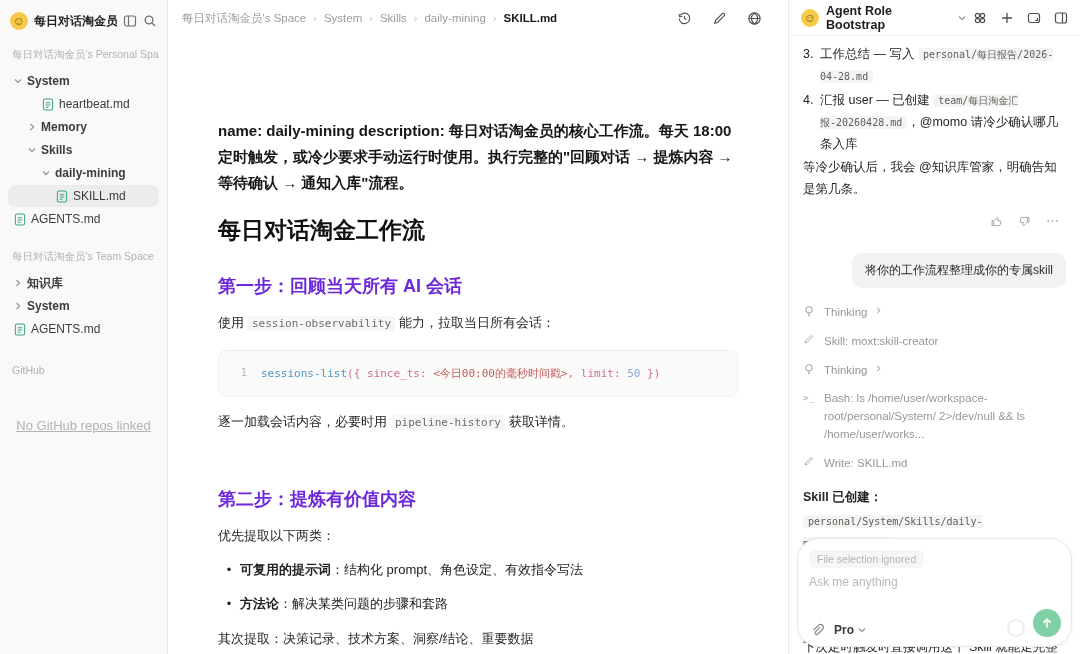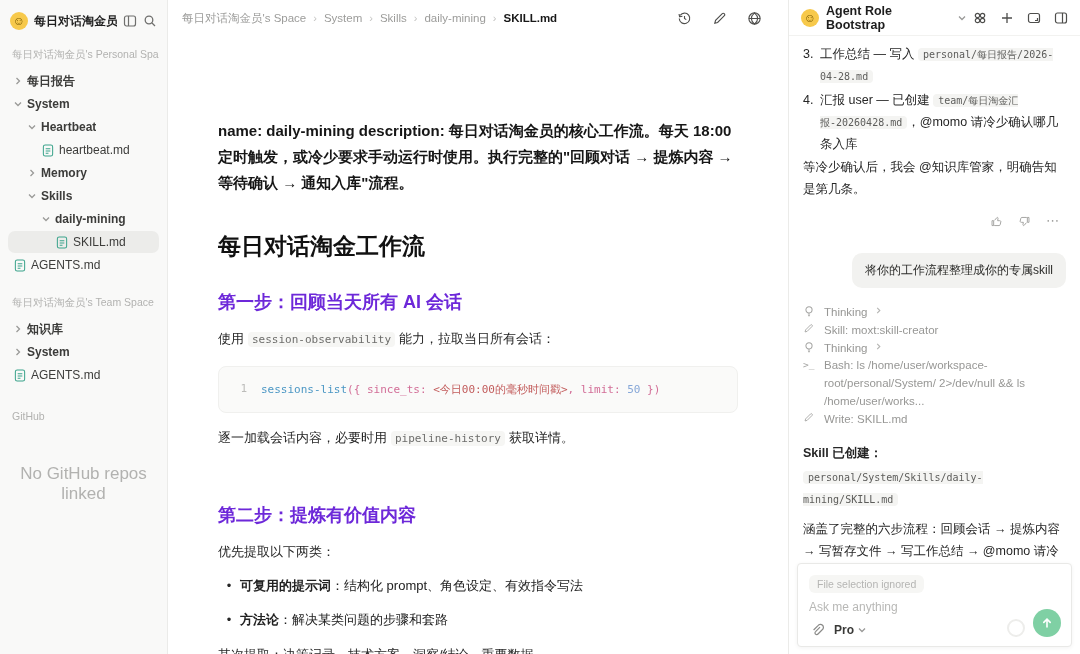--- a/index.html
+++ b/index.html
@@ -19,32 +19,32 @@
   .tree { display:flex; flex-direction:column; gap:1px; }
   .tree-item { display:flex; align-items:center; gap:5px; height:22px; padding:0 6px;
     font-size:12px; color:#3c3c3a; border-radius:7px; cursor:default; }
   .tree-item .lbl { white-space:nowrap; overflow:hidden; }
   .tree-item.folder .lbl { font-weight:600; }
   .tree-item.selected { background:#ececea; }
   .chev { color:#9a9a98; display:flex; flex:0 0 8px; }
   .chev.open svg { transform:rotate(90deg); }
   .fic { display:flex; flex:0 0 12px; }
   .ind0 { padding-left:6px; } .ind1 { padding-left:20px; } .ind2 { padding-left:34px; } .ind3 { padding-left:48px; }
-  .gh-empty { text-align:center; font-size:17px; color:#b2b2b0; margin-top:34px; }
+  .gh-empty { text-align:center; font-size:13px; color:#b2b2b0; margin-top:34px;text-decoration:underline; }
 
   
   .main { flex:1 1 auto; background:#fff; display:flex; flex-direction:column; overflow:hidden; }
   .main-header { height:36px; flex:0 0 36px; display:flex; align-items:center; padding:0 26px 0 14px; }
   .breadcrumb { display:flex; align-items:center; gap:7px; font-size:11.5px; color:#9c9c9a; }
   .breadcrumb .sep { color:#c4c4c2; font-size:11px; }
   .breadcrumb .current { color:#181818; font-weight:700; }
   .main-icons { margin-left:auto; display:flex; gap:20px; color:#4e4e4c; }
   .doc { padding:82px 50px 0 50px; max-width:620px; }
   .frontmatter { font-size:15px; font-weight:700; line-height:1.72; color:#161616; }
-  .doc-h1 { font-size:23px; font-weight:800; color:#111; margin-top:36px; }
+  .doc-h1 { font-size:23px; font-weight:800; color:#111; margin-top:20px; }
   .doc-h2 { font-size:18px; font-weight:700; color:#6d28d9; margin-top:28px; }
   .doc-h2.gap { margin-top:54px; }
   .doc-p { font-size:13px; color:#262626; margin-top:15px; line-height:1.6; }
   .icode { font-family:"DejaVu Sans Mono","Liberation Mono",monospace; font-size:11px;
     color:#6d6d6b; background:#f6f6f4; border-radius:4px; padding:1px 4px; margin:0 4px; }
   .codeblock { margin-top:16px; background:#fafaf9; border:1px solid #f0f0ee; border-radius:8px;
     padding:15px 0; display:flex; font-family:"DejaVu Sans Mono","Liberation Mono",monospace; font-size:11px; }
   .lineno { width:42px; flex:0 0 42px; text-align:right; padding-right:14px; color:#bcbcba; }
   .tok-func { color:#4a96c4; } .tok-punct { color:#d26d97; } .tok-key { color:#d26d97; }
   .tok-str { color:#c25b5b; } .tok-num { color:#86a7d8; }
@@ -65,31 +65,31 @@
   .msg-item .num { width:17px; flex:0 0 17px; }
   .msg-item .body { flex:1; }
   .chip-code { font-family:"DejaVu Sans Mono","Liberation Mono",monospace; font-size:10px;
     color:#5c5c5a; background:#f4f4f2; border-radius:4px; padding:1px 5px; }
   .msg-tail { margin-top:0; }
   .feedback { display:flex; justify-content:flex-end; align-items:center; gap:15px;
     color:#a3a3a1; margin:9px 6px 0 0; }
   .feedback .more { font-size:13px; letter-spacing:1px; }
   .user-bubble { margin:20px 0 4px auto; width:fit-content; max-width:240px; background:#f2f2f0;
     border-radius:10px; padding:7px 13px; font-size:12px; color:#2c2c2a; }
-  .steps { margin-top:16px; display:flex; flex-direction:column; }
+  .steps { margin-top:16px; display:flex; flex-direction:column; gap:11px; }
   .step { display:flex; align-items:flex-start; gap:8px; font-size:11.5px; color:#97979б; color:#979795; line-height:1.55; }
   .step .sic { flex:0 0 13px; display:flex; margin-top:1px; color:#a5a5a3; }
   .step .bash-glyph { font-family:"DejaVu Sans Mono",monospace; font-size:9.5px; color:#a5a5a3; }
   .step .schev { display:flex; margin-top:3px; color:#b5b5b3; }
   .msg2 { margin-top:14px; }
   .msg2 .l1 { font-weight:600; }
   .msg2 .chipline { margin:3px 0 8px; }
   .msg2 p { margin-top:8px; }
-  .composer { position:absolute; left:8px; right:8px; bottom:7px; height:84px; background:#fff;
-    border:1px solid #e9e9e7; border-radius:4px; box-shadow:0 1px 4px rgba(0,0,0,.05); padding:10px 11px; }
+  .composer { position:absolute; left:8px; right:8px; bottom:7px; height:109px; background:#fff;
+    border:1px solid #e9e9e7; border-radius:22px; box-shadow:0 1px 4px rgba(0,0,0,.05); padding:10px 11px; }
   .comp-chip { display:inline-block; background:#f6f6f4; color:#b5b5b3; font-size:10.5px;
     padding:3px 8px; border-radius:6px; }
   .comp-input { display:block; width:100%; border:none; outline:none; resize:none;
     font-family:inherit; font-size:12px; color:#333; margin-top:7px; height:34px; background:transparent; }
   .comp-input::placeholder { color:#b8b8b6; }
   .comp-bottom { position:absolute; left:12px; right:10px; bottom:9px; display:flex; align-items:flex-end; }
   .clip { color:#8a8a88; display:flex; }
   .model-sel { display:flex; align-items:center; gap:4px; margin-left:10px; font-size:12px;
     font-weight:600; color:#3a3a38; }
   .model-sel .mchev { color:#9a9a98; display:flex; }
@@ -118,42 +118,26 @@
             <circle cx="6" cy="6" r="3.8"></circle>
             <path d="M9 9l3 3"></path>
           </svg>
       </span>
     </div>
 
     <div class="section-label">每日对话淘金员's Personal Space</div>
 
     <div class="tree">
       <div class="tree-item folder ind0">
-        <span class="chev">
-            <svg width="8" height="8" viewBox="0 0 8 8" fill="none" stroke="currentColor" stroke-width="1.3">
-              <path d="M2.5 1l3 3-3 3"></path>
-            </svg>
-          </span>
-        <span class="lbl">每日报告</span>
-      </div>
-      <div class="tree-item folder ind0">
         <span class="chev open">
             <svg width="8" height="8" viewBox="0 0 8 8" fill="none" stroke="currentColor" stroke-width="1.3">
               <path d="M2.5 1l3 3-3 3"></path>
             </svg>
           </span>
         <span class="lbl">System</span>
-      </div>
-      <div class="tree-item folder ind1">
-        <span class="chev open">
-            <svg width="8" height="8" viewBox="0 0 8 8" fill="none" stroke="currentColor" stroke-width="1.3">
-              <path d="M2.5 1l3 3-3 3"></path>
-            </svg>
-          </span>
-        <span class="lbl">Heartbeat</span>
       </div>
       <div class="tree-item ind2">
         <span class="fic">
             <svg width="12" height="13" viewBox="0 0 12 14" fill="none" stroke="#3aa38b" stroke-width="1.1">
               <rect x="1" y="1" width="10" height="12" rx="2"></rect>
               <path d="M3.5 5h5M3.5 7.5h5M3.5 10h3"></path>
             </svg>
           </span>
         <span class="lbl">heartbeat.md</span>
       </div>

